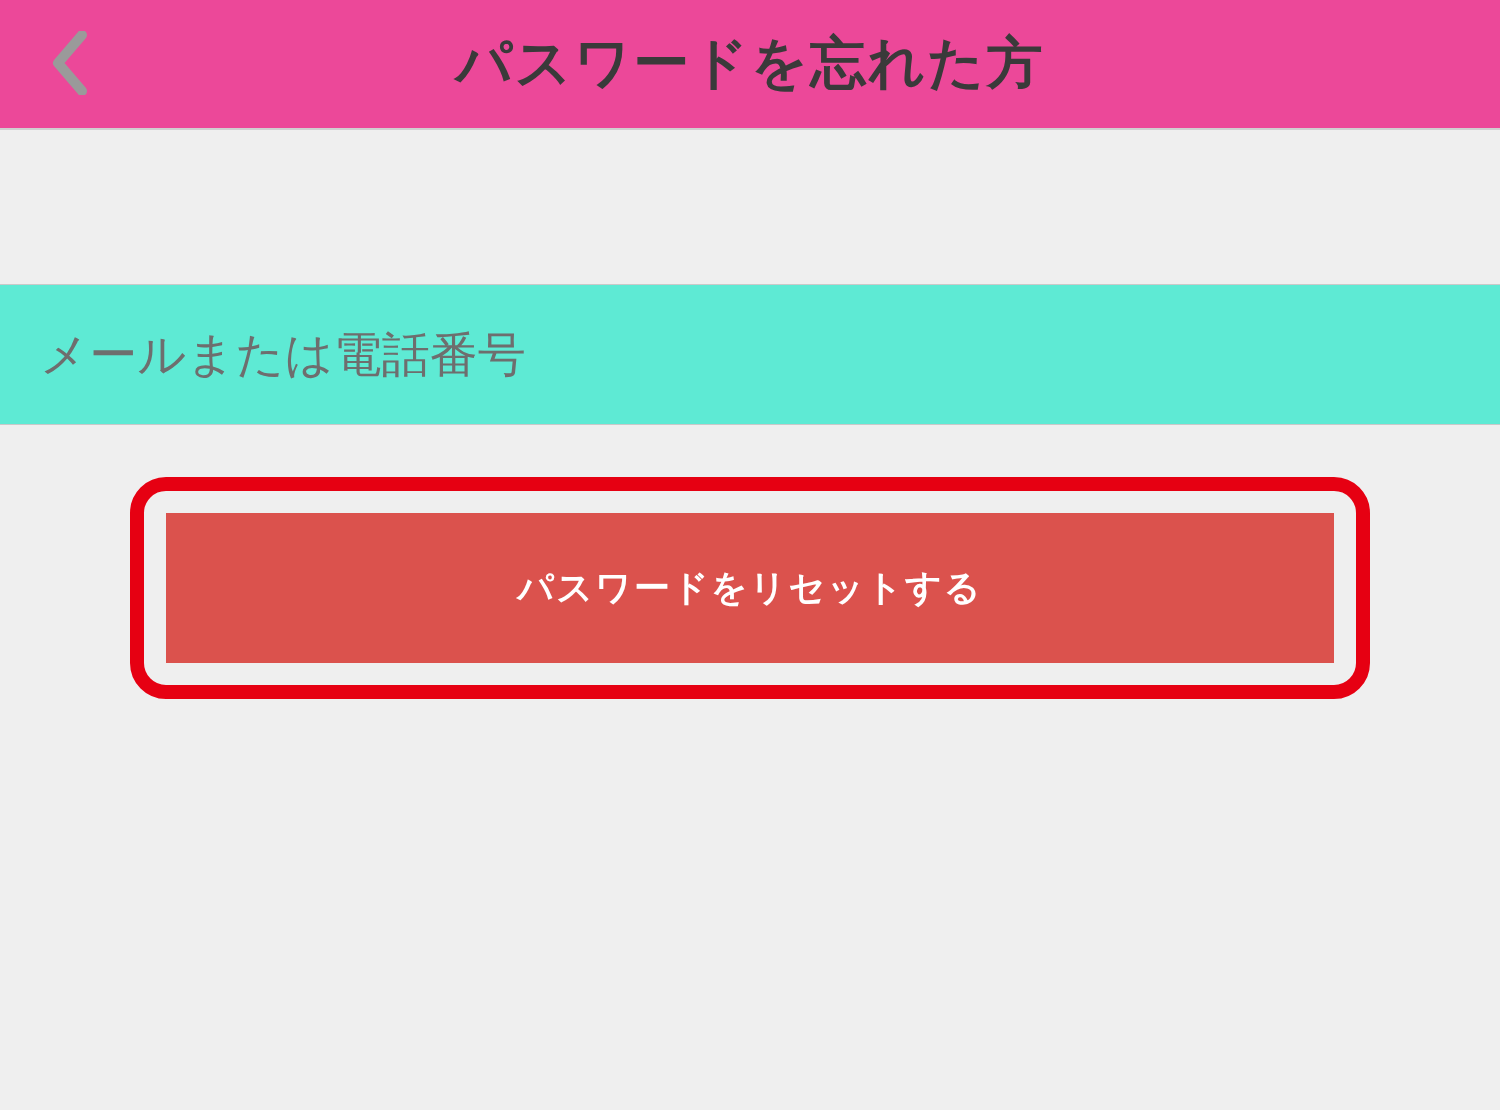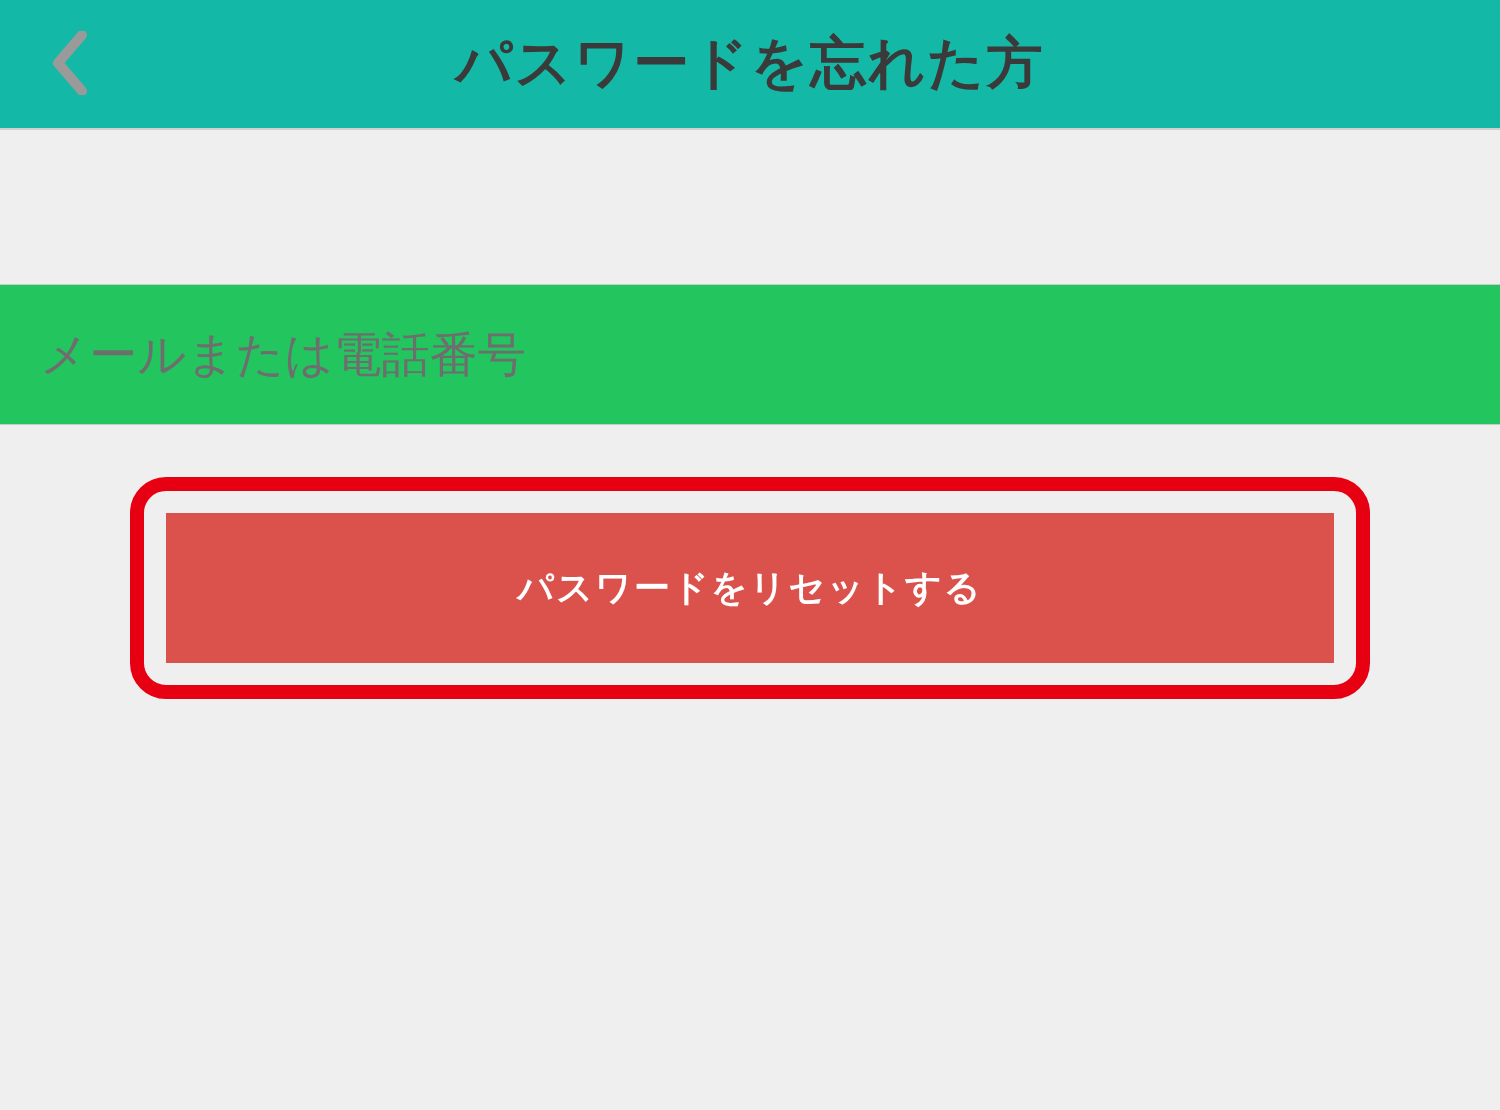--- a/index.html
+++ b/index.html
@@ -1,20 +1,20 @@
 <!DOCTYPE html>
 <html><head>
   <meta charset="utf-8">
   <style>
     * { margin: 0; padding: 0; box-sizing: border-box; }
     html, body { width: 1500px; height: 1110px; font-family: -apple-system, "Hiragino Sans", "Hiragino Kaku Gothic ProN", Meiryo, sans-serif; }
     body { background: #efefef; }
 
     .header {
-      background: #14b8a6;
+      background: #ec4899;
       height: 130px;
       display: flex;
       align-items: center;
       position: relative;
       border-bottom: 2px solid #d0d0d0;
     }
     .back-btn {
       position: absolute;
       left: 40px;
       top: 28px;
@@ -35,21 +35,21 @@
       font-weight: 700;
       color: #3a3a3a;
       letter-spacing: 2px;
     }
     .spacer {
       height: 155px;
       background: #efefef;
       border-bottom: 1px solid #c9c9c9;
     }
     .input-row {
-      background: #22c55e;
+      background: #5eead4;
       height: 140px;
       display: flex;
       align-items: center;
       padding: 0 40px;
       border-bottom: 1px solid #c9c9c9;
     }
     .field {
       width: 100%;
       border: none;
       outline: none;

